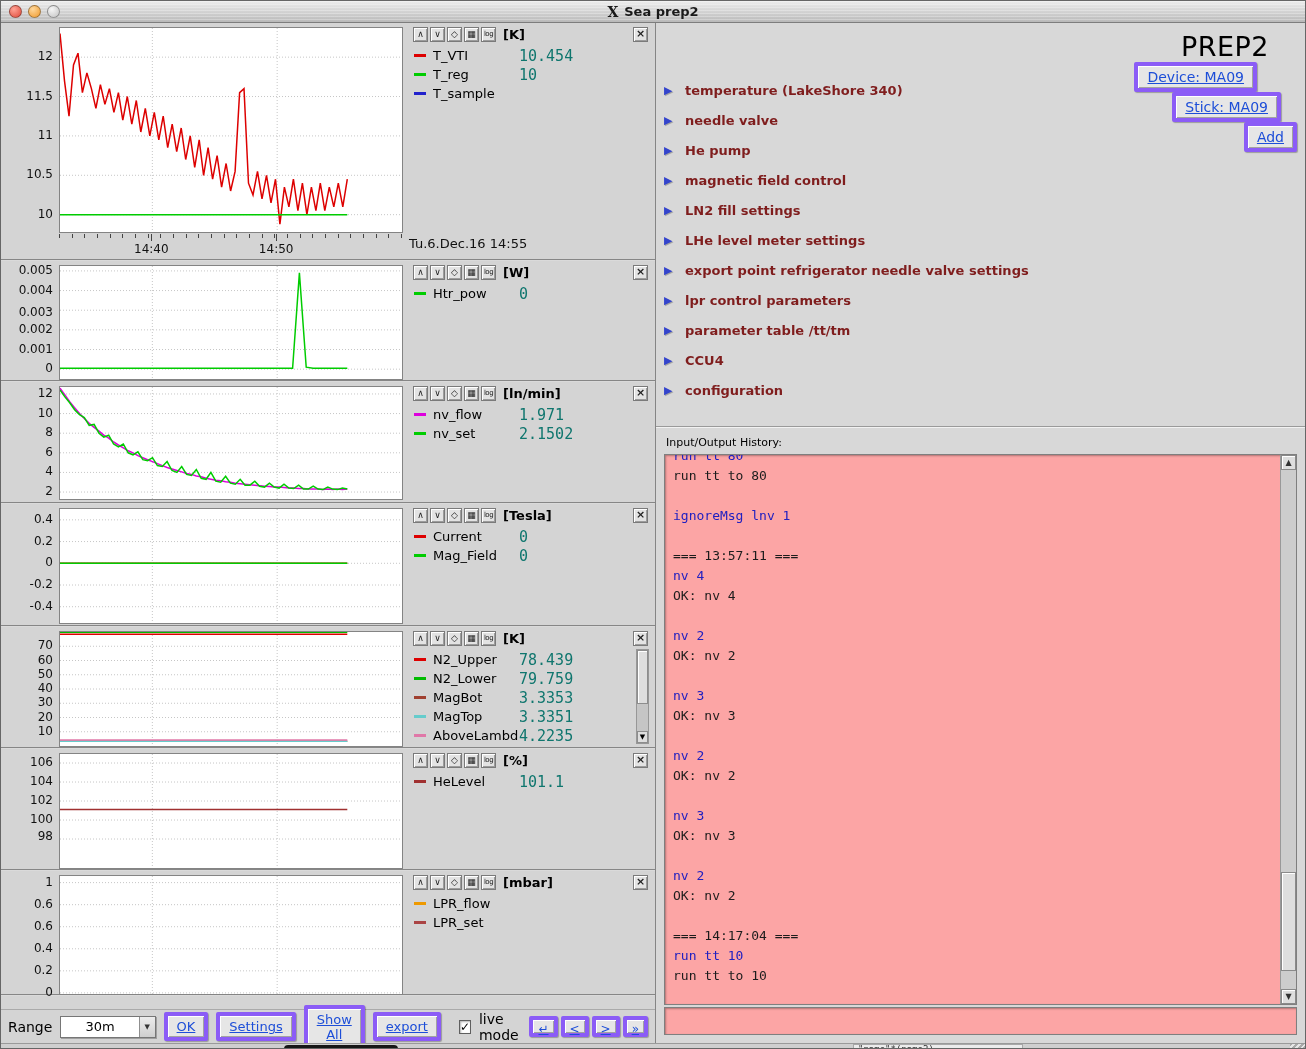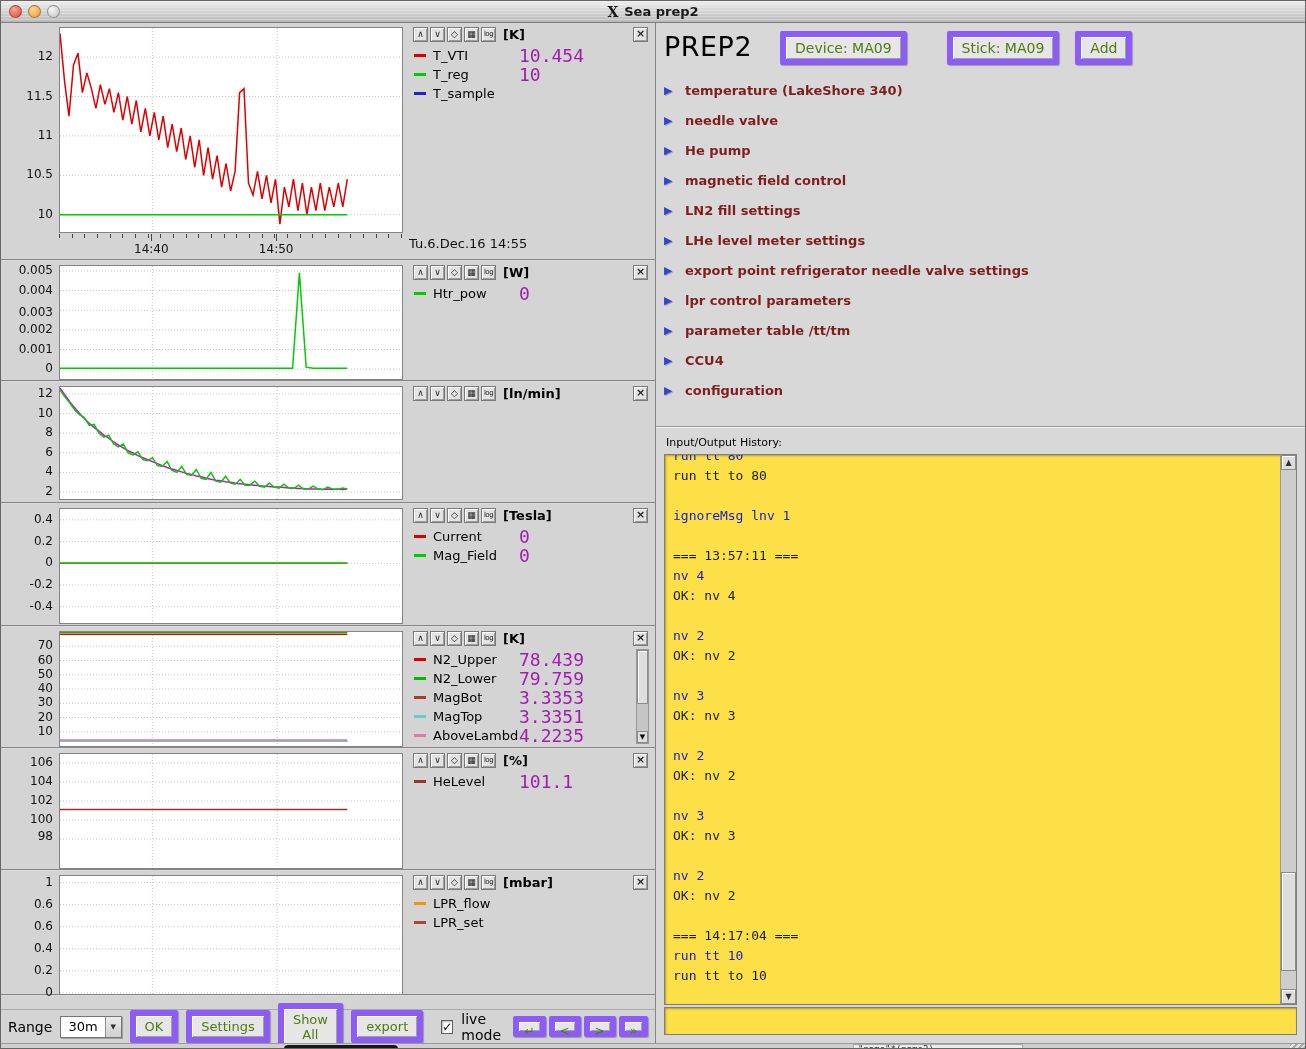--- a/index.html
+++ b/index.html
@@ -36,54 +36,54 @@
   .mini{display:inline-block;width:15px;height:15px;font-size:9px;line-height:13px;text-align:center;
         background:#e3e3e3;border:1px solid #7a7a7a;
         box-shadow:inset 1px 1px 0 #fff,inset -1px -1px 0 #9c9c9c;color:#222;cursor:pointer;}
   .mini.txt{font-size:7px;letter-spacing:-0.5px;}
   .unit{margin-left:5px;font-size:13px;font-weight:bold;color:#000;}
   .lclose{position:absolute;right:5px;top:4px;font-size:11px;font-weight:bold;line-height:12px;}
   .litems{position:absolute;left:9px;top:23px;right:22px;}
   .lrow{display:flex;align-items:center;height:19px;font-size:13px;color:#000;}
   .dash{flex:0 0 12px;width:12px;height:3px;margin-right:7px;}
   .lname{width:86px;overflow:hidden;white-space:nowrap;}
-  .lval{font-family:"DejaVu Sans Mono",monospace;font-size:18px;color:#a21caf;}
+  .lval{font-family:"DejaVu Sans Mono",monospace;font-size:15px;color:#0f766e;}
   .tstamp{position:absolute;left:4px;bottom:8px;font-size:13px;color:#111;}
   .legend-sb{position:absolute;right:4px;top:22px;bottom:3px;width:13px;background:#c5c5c5;border:1px solid #979797;}
   .lsb-thumb{position:absolute;left:0;right:0;top:0;height:58%;background:#dedede;border:1px solid #8d8d8d;box-shadow:inset 1px 1px 0 #fff;}
   .lsb-down{position:absolute;left:0;right:0;bottom:0;height:12px;background:#dedede;border:1px solid #8d8d8d;font-size:7px;text-align:center;line-height:10px;}
   
   .controls-bar{position:absolute;left:0;right:0;bottom:0;height:34px;display:flex;align-items:center;
     gap:8px;padding:0 7px;background:#d4d4d4;border-top:1px solid #aaa;}
   .ctl-label{font-size:14px;color:#000;}
   .dropdown{display:flex;align-items:stretch;height:22px;background:#fff;border:1px solid #767676;box-shadow:1px 1px 0 #9f9f9f;cursor:pointer;}
-  .dd-val{padding:2px 7px;font-size:13px;min-width:32px;}
+  .dd-val{padding:2px 24px;font-size:13px;min-width:32px;}
   .dd-btn{width:16px;background:linear-gradient(#ececec,#cfcfcf);border-left:1px solid #8f8f8f;font-size:7px;display:flex;align-items:center;justify-content:center;color:#333;}
-  .btn{font-family:"DejaVu Sans",sans-serif;font-size:13px;color:#4d7c0f;background:#e6e6e6;
-    border:6px solid #8b5cf6;border-radius:2px;padding:3px 9px;cursor:pointer;
-    box-shadow:inset 1px 1px 0 #fff,inset -1px -1px 0 #a2a2a2,1px 1px 1px rgba(0,0,0,.28);}
+  .btn{font-family:"DejaVu Sans",sans-serif;font-size:13px;color:#1d4ed8;background:#e6e6e6;
+    border:4px solid #8b5cf6;border-radius:2px;padding:3px 9px;cursor:pointer;
+    box-shadow:inset 1px 1px 0 #fff,inset -1px -1px 0 #a2a2a2,1px 1px 1px rgba(0,0,0,.28);text-decoration:underline;}
   .cb{width:14px;height:14px;background:#fff;border:1px solid #5f5f5f;box-shadow:inset 1px 1px 2px rgba(0,0,0,.3);
     display:flex;align-items:center;justify-content:center;font-size:12px;font-weight:bold;margin-left:10px;cursor:pointer;}
   .nav{margin-left:auto;display:flex;gap:3px;}
   .nav .btn{padding:0 5px;height:21px;font-size:12px;line-height:19px;}
   
   .rp-top{height:403px;padding:8px 8px 0 8px;}
-  .rp-header{display:flex;align-items:flex-start;height:34px;}
+  .rp-header{display:flex;align-items:flex-end;height:34px;flex-direction:column;}
   .prep2{font-size:27px;color:#000;margin-right:28px;letter-spacing:0.5px;}
   .rbtn{font-size:14px;padding:3px 9px;margin-right:0;}
   .rbtn.dev{margin-right:40px;}
   .rbtn.stick{margin-right:16px;}
   #tree{margin-top:10px;}
   .tree-row{display:flex;align-items:center;height:30px;gap:9px;cursor:pointer;}
   .tri{color:#3344cc;font-size:11px;width:12px;text-shadow:1px 1px 0 rgba(0,0,0,.25);}
   .tree-label{font-size:13px;font-weight:bold;color:#7f1d1d;}
   .rp-io{flex:1;border-top:1px solid #9a9a9a;box-shadow:inset 0 1px 0 #f2f2f2;
     padding:4px 8px 8px 8px;display:flex;flex-direction:column;min-height:0;}
   .io-label{font-size:11px;color:#000;padding:5px 0 5px 2px;}
-  .sunken{background:#fde047;border:1px solid #7f7f7f;box-shadow:inset 1px 1px 2px rgba(0,0,0,.3);}
+  .sunken{background:#fca5a5;border:1px solid #7f7f7f;box-shadow:inset 1px 1px 2px rgba(0,0,0,.3);}
   .console{position:relative;flex:1;overflow:hidden;}
   .console-text{position:absolute;left:0;top:-9px;right:17px;padding-left:8px;
     font-family:"DejaVu Sans Mono",monospace;font-size:13px;line-height:20px;color:#1c1c1c;white-space:pre;}
   .cline.cmd{color:#2020c0;}
   .cline{min-height:20px;}
   .sb{position:absolute;right:0;top:0;bottom:0;width:16px;background:#cdcdcd;border-left:1px solid #999;}
   .sb-btn{position:absolute;left:0;right:0;height:15px;background:#dedede;border:1px solid #8a8a8a;
     font-size:8px;text-align:center;line-height:13px;color:#333;box-shadow:inset 1px 1px 0 #fff;}
   .sb-btn.up{top:0;} .sb-btn.down{bottom:0;}
   .sb-thumb{position:absolute;left:0;right:0;top:76%;height:18%;background:#dedede;border:1px solid #8a8a8a;box-shadow:inset 1px 1px 0 #fff;}
@@ -263,20 +263,32 @@
             <div class="legend">
               <div class="ltb">
                 <span class="mini">∧</span>
                 <span class="mini">∨</span>
                 <span class="mini">◇</span>
                 <span class="mini">▦</span>
                 <span class="mini txt">log</span>
                 <span class="unit">[ln/min]</span>
               </div>
               <span class="mini lclose">×</span>
+              <div class="litems">
+                <div class="lrow">
+                  <span class="dash" style="background: rgb(221, 0, 221);"></span>
+                  <span class="lname">nv_flow</span>
+                  <span class="lval">1.971</span>
+                </div>
+                <div class="lrow">
+                  <span class="dash" style="background: rgb(0, 204, 0);"></span>
+                  <span class="lname">nv_set</span>
+                  <span class="lval">2.1502</span>
+                </div>
+              </div>
             </div>
           </div>
           <div class="plot-block" style="height: 123px;">
             <div class="ylabel" style="top: 7.85714px;">0.4</div>
             <div class="ylabel" style="top: 29.5714px;">0.2</div>
             <div class="ylabel" style="top: 51.2857px;">0</div>
             <div class="ylabel" style="top: 73px;">-0.2</div>
             <div class="ylabel" style="top: 94.7143px;">-0.4</div>
             <div class="chart" style="left: 58px; top: 4px; width: 344px; height: 116px;">
               <svg width="342" height="114">

